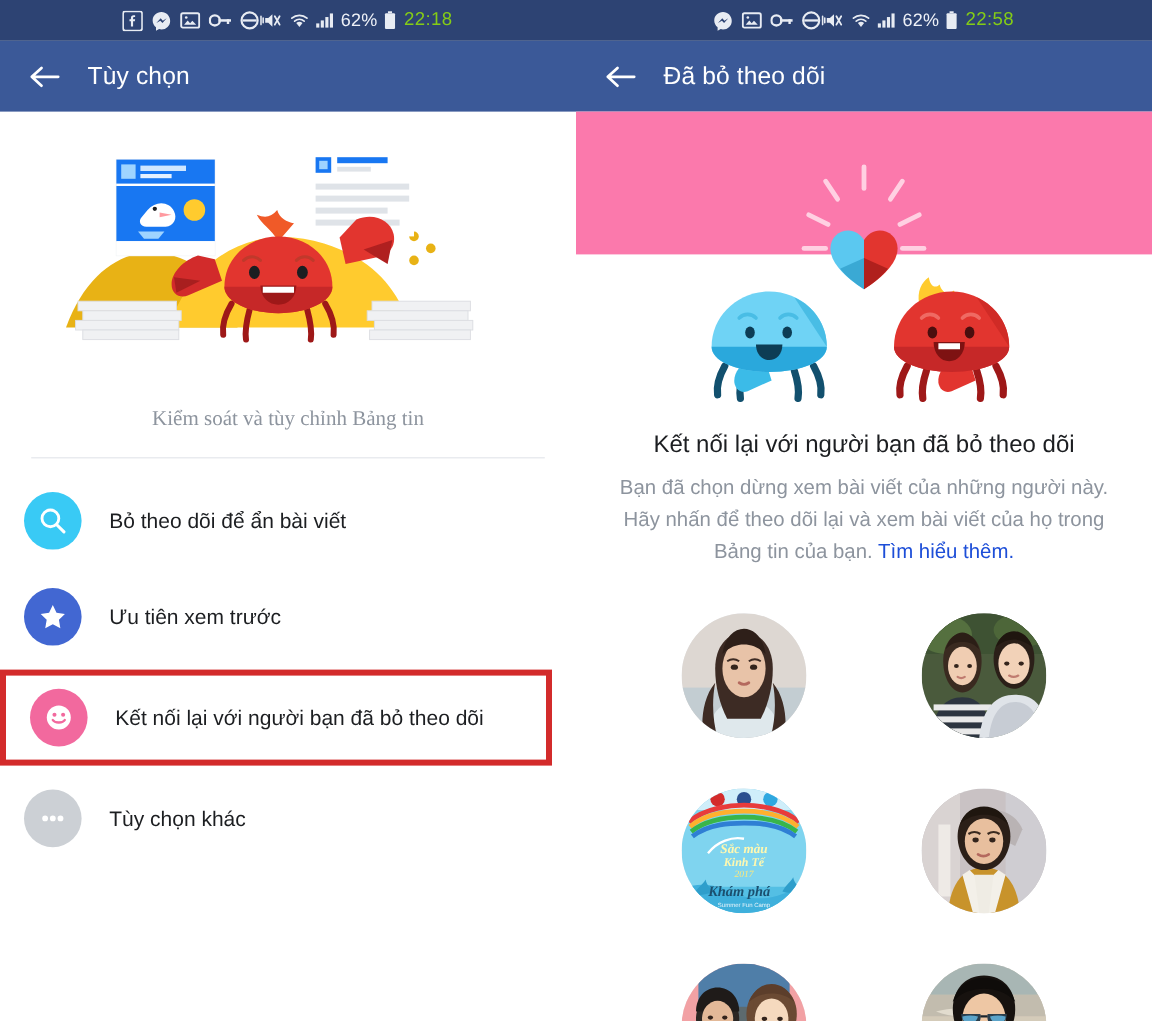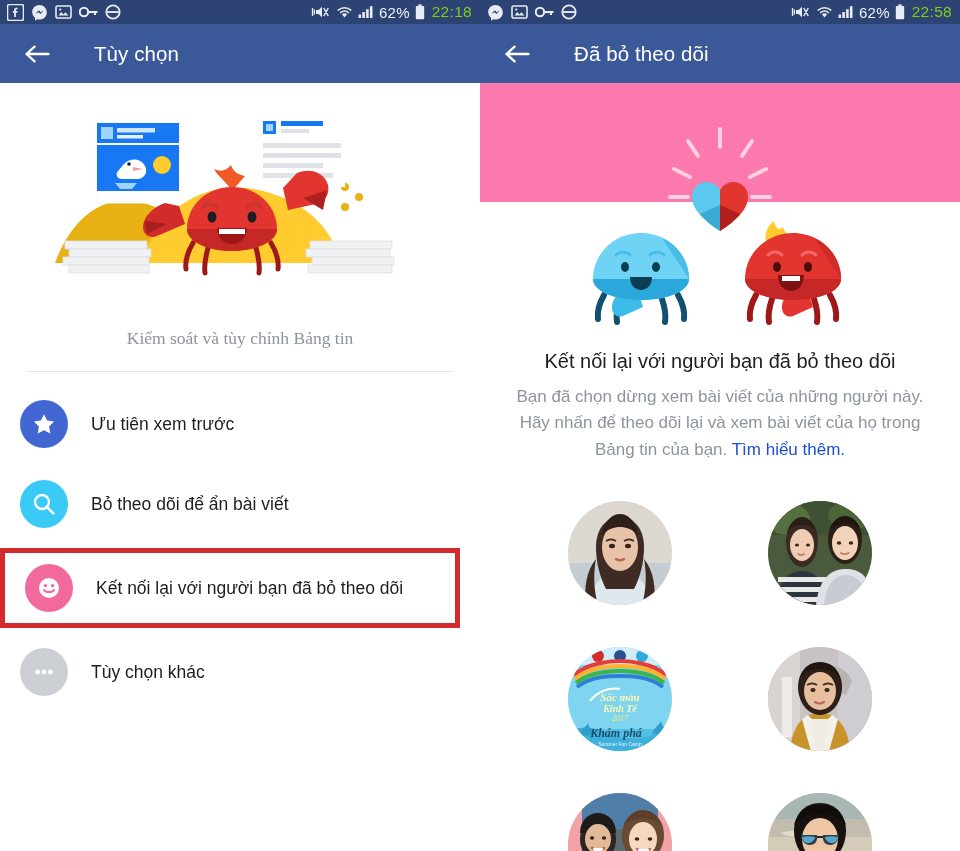--- a/index.html
+++ b/index.html
@@ -7,37 +7,37 @@
     width: 960px; height: 851px;
     background: #ffffff;
     font-family: "Liberation Sans", sans-serif;
     overflow: hidden;
   }
   .screens { display: flex; width: 960px; height: 851px; }
   .screen { width: 480px; height: 851px; position: relative; background: #fff; overflow: hidden; }
 
   
   .statusbar {
-    height: 24px; background: #2d4373;
-    display: flex; align-items: center; justify-content: space-between;
+    height: 34px; background: #2d4373;
+    display: flex; align-items: center; justify-content: center;
     padding: 0 8px 0 7px;
   }
   .sb-left { display: flex; align-items: center; gap: 7px; }
   .sb-right { display: flex; align-items: center; gap: 5px; }
   .sb-icon { display: block; }
   .sb-text { color: #eef1f7; font-size: 15px; letter-spacing: .2px; }
   .sb-time { color: #84cc16; font-size: 15.5px; letter-spacing: .3px; margin-left: 2px; }
 
   
   .appbar {
     height: 59px; background: #3b5998;
     display: flex; align-items: center; padding-left: 20px;
   }
   .back-btn { width: 34px; height: 34px; display: flex; align-items: center; justify-content: center; }
-  .appbar-title { color: #fff; font-size: 20.5px; margin-left: 40px; font-weight: 400; letter-spacing: .1px; }
+  .appbar-title { color: #fff; font-size: 20.5px; margin-left: 19px; font-weight: 400; letter-spacing: .1px; }
 
   
   .illus-left { height: 235px; display: flex; align-items: center; justify-content: center; }
   .caption {
     text-align: center; color: #8d949e; font-size: 17.5px;
     padding: 10px 0 22px 0;
     font-family: Liberation Serif, serif;
   }
   .divider { height: 1px; background: #e4e6eb; margin: 0 26px; }
 
@@ -229,36 +229,36 @@
         <path d="M174 126h26v5h-26z" fill="#fff"></path>
       </svg>
     </div>
 
     <div class="caption">Kiểm soát và tùy chỉnh Bảng tin</div>
     <div class="divider"></div>
 
     <div class="menu">
 
       <div class="menu-item">
-        <span class="mi-icon" style="background:#4267d2">
-          <svg width="26" height="26" viewBox="0 0 26 26">
-              <path d="M13 3.2l3.1 6.4 7 1-5 4.9 1.2 7-6.3-3.3-6.3 3.3 1.2-7-5-4.9 7-1z" fill="#fff"></path>
-            </svg>
-        </span>
-        <span class="mi-label">Ưu tiên xem trước</span>
-      </div>
-
-      <div class="menu-item">
         <span class="mi-icon" style="background:#39caf5">
           <svg width="26" height="26" viewBox="0 0 26 26">
               <circle cx="11" cy="11" r="7" fill="none" stroke="#fff" stroke-width="2.4"></circle>
               <path d="M16.3 16.3l6 6" stroke="#fff" stroke-width="2.6" stroke-linecap="round"></path>
             </svg>
         </span>
         <span class="mi-label">Bỏ theo dõi để ẩn bài viết</span>
+      </div>
+
+      <div class="menu-item">
+        <span class="mi-icon" style="background:#4267d2">
+          <svg width="26" height="26" viewBox="0 0 26 26">
+              <path d="M13 3.2l3.1 6.4 7 1-5 4.9 1.2 7-6.3-3.3-6.3 3.3 1.2-7-5-4.9 7-1z" fill="#fff"></path>
+            </svg>
+        </span>
+        <span class="mi-label">Ưu tiên xem trước</span>
       </div>
 
       <div class="menu-item highlight">
         <span class="mi-icon" style="background:#f2699e">
           <svg width="26" height="26" viewBox="0 0 26 26">
               <circle cx="13" cy="13" r="10" fill="#fff"></circle>
               <circle cx="9.4" cy="10.6" r="1.7" fill="#f2699e"></circle>
               <circle cx="16.6" cy="10.6" r="1.7" fill="#f2699e"></circle>
               <path d="M8 15c1.6 2.8 8.4 2.8 10 0" fill="none" stroke="#f2699e" stroke-width="2" stroke-linecap="round"></path>
             </svg>

